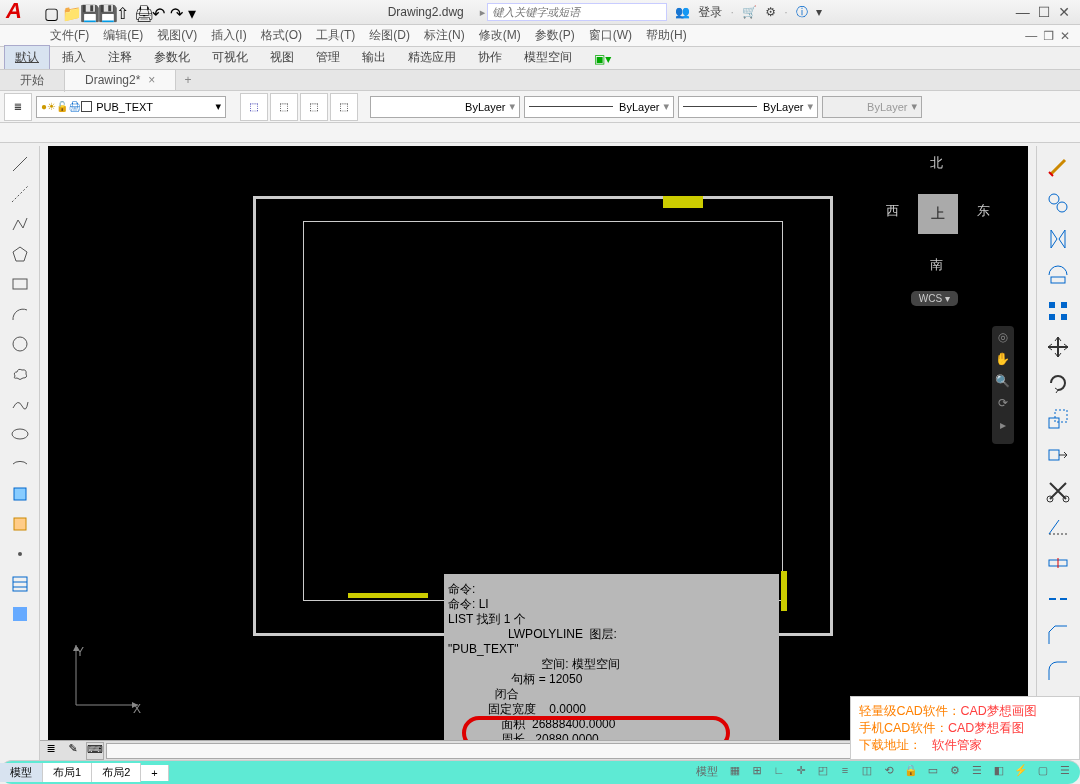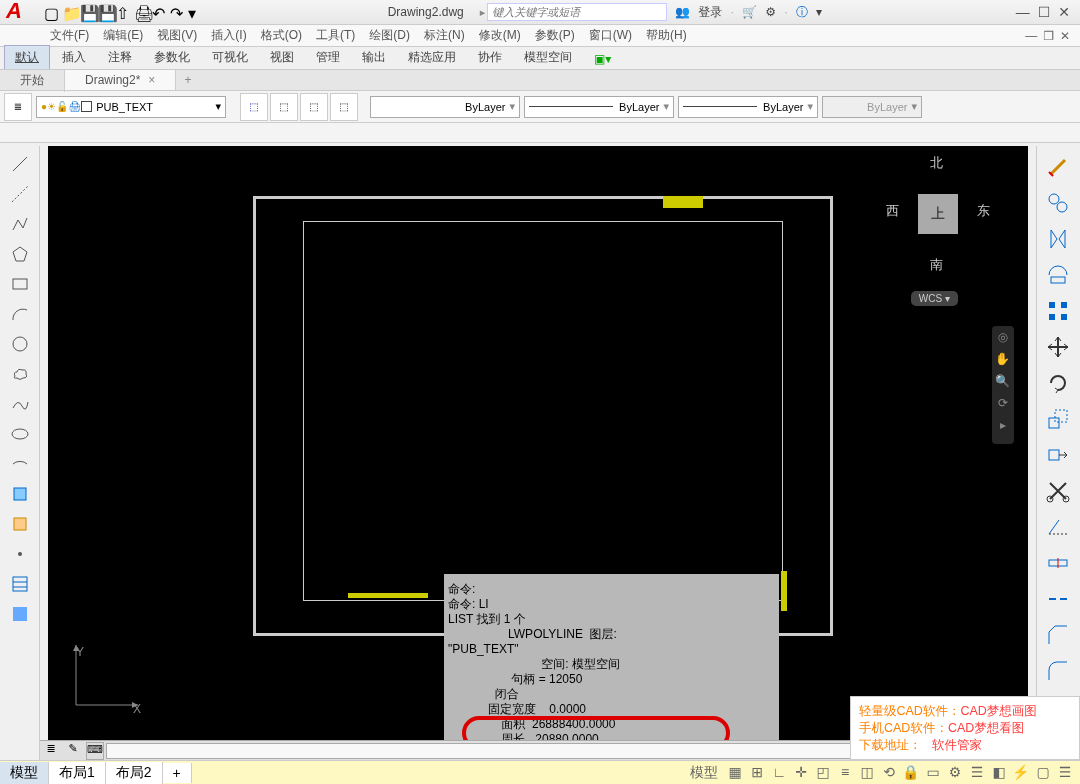--- a/index.html
+++ b/index.html
@@ -76,21 +76,21 @@
 
 .nav-strip { position: absolute; right: 14px; top: 180px; width: 22px; background: rgba(80,80,80,0.5); border-radius: 4px; padding: 4px 0; }
 .nav-strip .ni { width: 22px; height: 22px; color: #888; font-size: 12px; text-align: center; }
 
 
 .cmdbar { position: absolute; left: 40px; right: 44px; bottom: 24px; height: 20px; background: #e0e0e0; display: flex; align-items: center; border-top: 1px solid #aaa; }
 .cmdbar .cicon { width: 18px; height: 18px; margin: 0 2px; cursor: pointer; font-size: 11px; text-align: center; }
 .cmdbar .cmd-input { flex: 1; height: 16px; border: 1px solid #aaa; background: #f8f8f8; font-size: 11px; padding: 0 4px; }
 
 
-.statusbar { position: absolute; left: 0; right: 0; bottom: 0; height: 24px; background: #fef9c3; border-top: 1px solid #ccc; display: flex; align-items: center; font-size: 14px; }
+.statusbar { position: absolute; left: 0; right: 0; bottom: 0; height: 24px; background: #5eead4; border-top: 1px solid #ccc; display: flex; align-items: center; font-size: 11px; border-radius: 12px; }
 .statusbar .stab { padding: 2px 10px; border-right: 1px solid #ccc; cursor: pointer; background: #fff; }
 .statusbar .stab.active { background: #d8e3f0; }
 .statusbar .sright { margin-left: auto; display: flex; align-items: center; gap: 4px; padding-right: 6px; }
 .statusbar .sicon { width: 18px; height: 18px; cursor: pointer; color: #666; text-align: center; }
 
 
 .promo { position: absolute; right: 0; bottom: 24px; width: 230px; height: 64px; background: #fff; border: 1px solid #ccc; font-size: 12.5px; padding: 6px 8px; line-height: 17px; }
 .promo .lbl { color: #ff8000; }
 .promo .val { color: #ff4040; margin-top: 25px; }
 </style>

